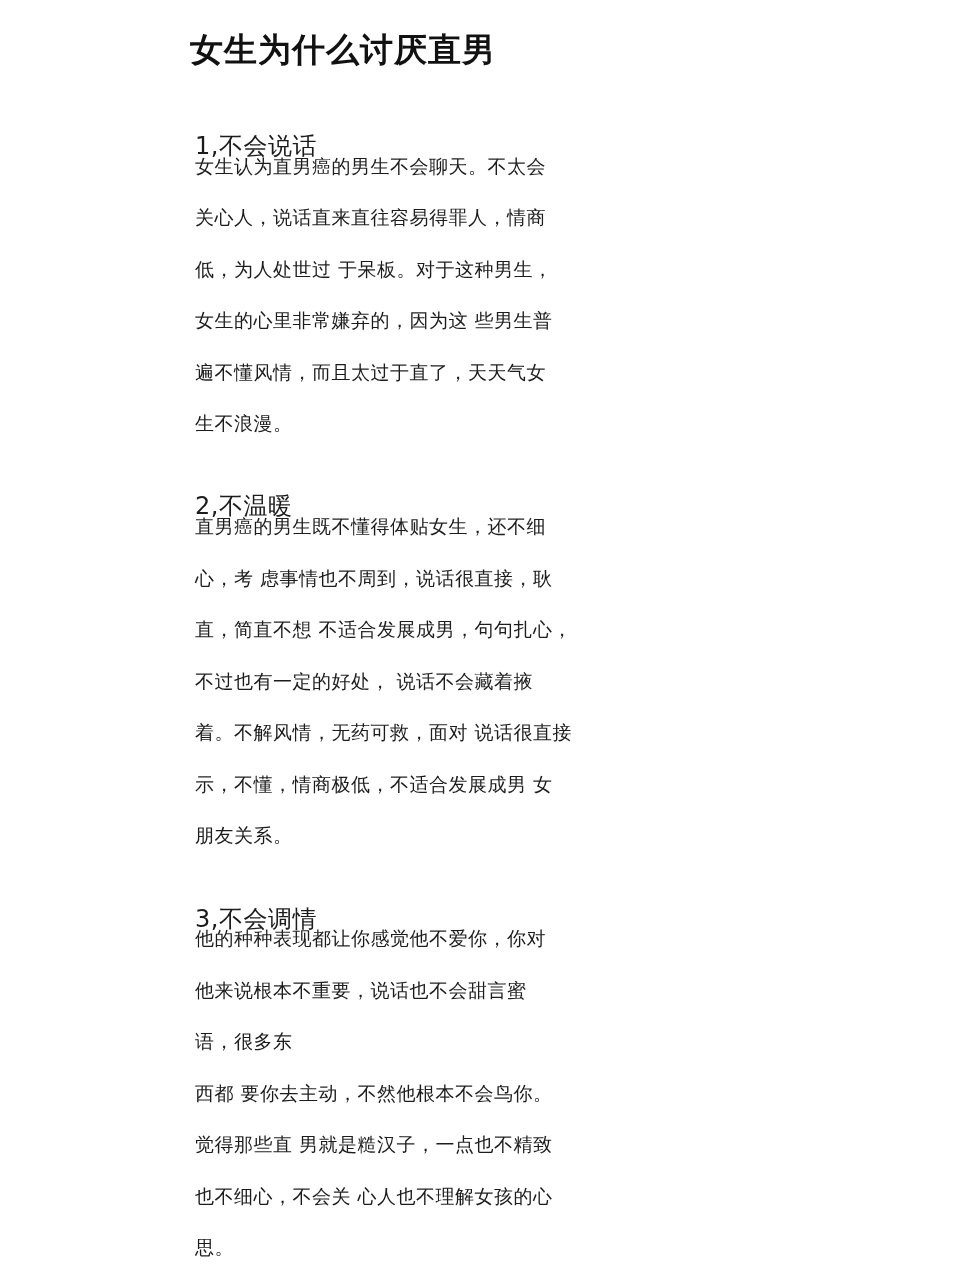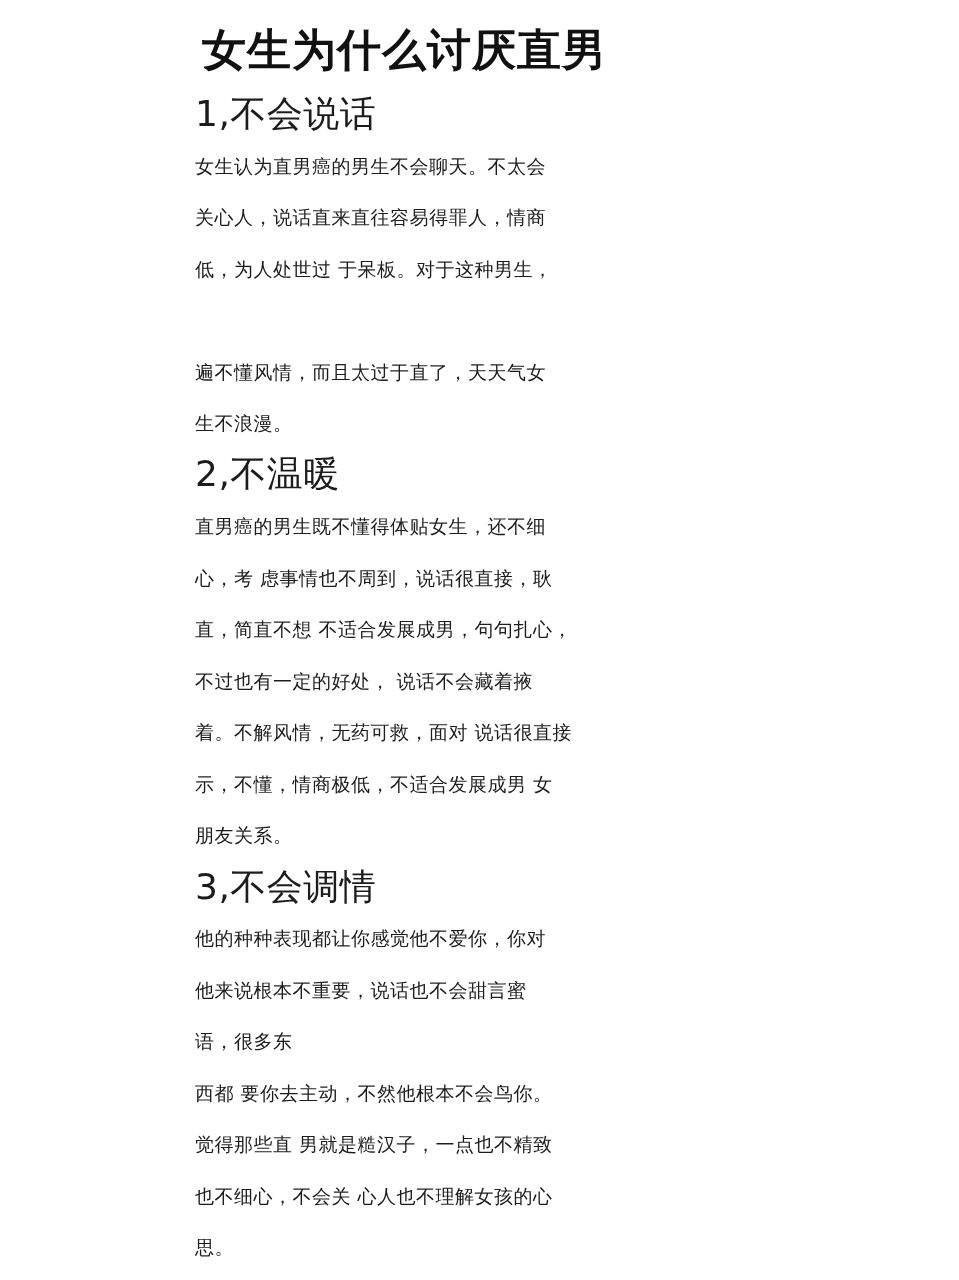--- a/index.html
+++ b/index.html
@@ -18,52 +18,54 @@
     .page {
       position: absolute;
       left: 0;
       top: 0;
       width: 959px;
       height: 1280px;
       background: #ffffff;
     }
     .title {
       position: absolute;
-      left: 202px;
+      left: 190px;
       top: 22px;
-      font-size: 44px;
+      font-size: 33px;
       font-weight: bold;
       line-height: 56px;
       letter-spacing: 1px;
       color: #111111;
       white-space: nowrap;
     }
     .line {
       position: absolute;
       left: 195px;
       font-size: 19px;
       line-height: 40px;
       color: #1c1c1c;
       white-space: nowrap;
       letter-spacing: 0.5px;
     }
     .heading {
-      font-size: 36px;
+      font-size: 24px;
+      margin-top: 32px;
     }
   </style>
 </head>
 <body>
 
 <div class="page">
   <div class="title">女生为什么讨厌直男</div>
 
   <div class="line heading" style="top:94px;">1,不会说话</div>
   <div class="line" style="top:146px;">女生认为直男癌的男生不会聊天。不太会</div>
   <div class="line" style="top:197px;">关心人，说话直来直往容易得罪人，情商</div>
   <div class="line" style="top:249px;">低，为人处世过 于呆板。对于这种男生，</div>
+  <div class="line" style="top:300px;">女生的心里非常嫌弃的，因为这 些男生普</div>
   <div class="line" style="top:352px;">遍不懂风情，而且太过于直了，天天气女</div>
   <div class="line" style="top:403px;">生不浪漫。</div>
 
   <div class="line heading" style="top:454px;">2,不温暖</div>
   <div class="line" style="top:506px;">直男癌的男生既不懂得体贴女生，还不细</div>
   <div class="line" style="top:558px;">心，考 虑事情也不周到，说话很直接，耿</div>
   <div class="line" style="top:609px;">直，简直不想 不适合发展成男，句句扎心，</div>
   <div class="line" style="top:661px;">不过也有一定的好处， 说话不会藏着掖</div>
   <div class="line" style="top:712px;">着。不解风情，无药可救，面对 说话很直接</div>
   <div class="line" style="top:764px;">示，不懂，情商极低，不适合发展成男 女</div>

